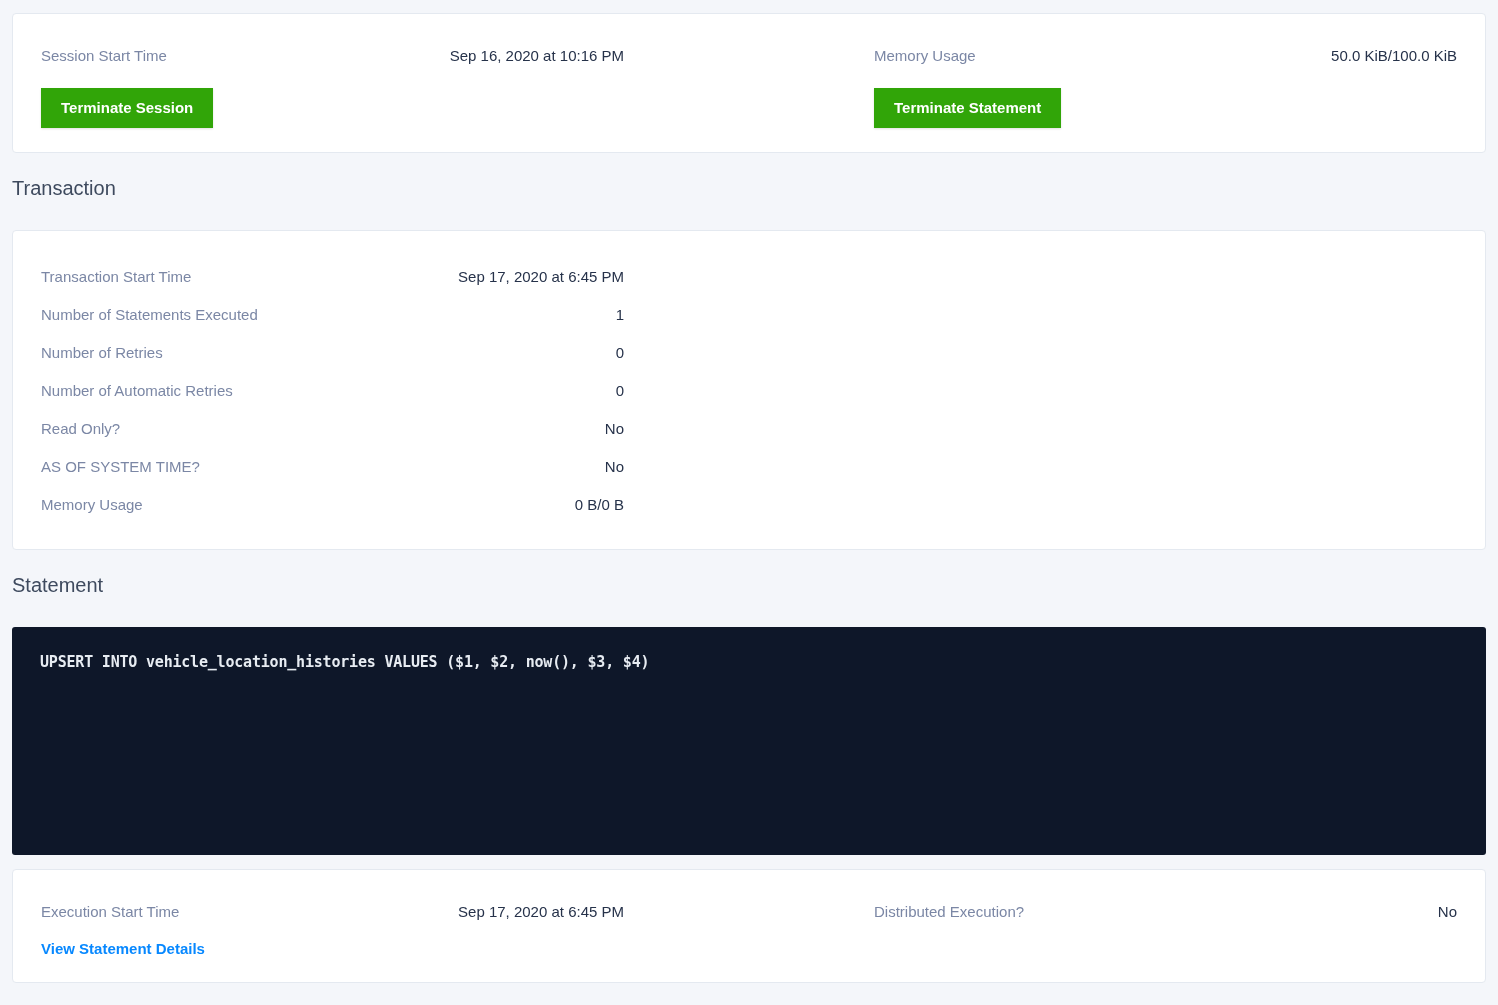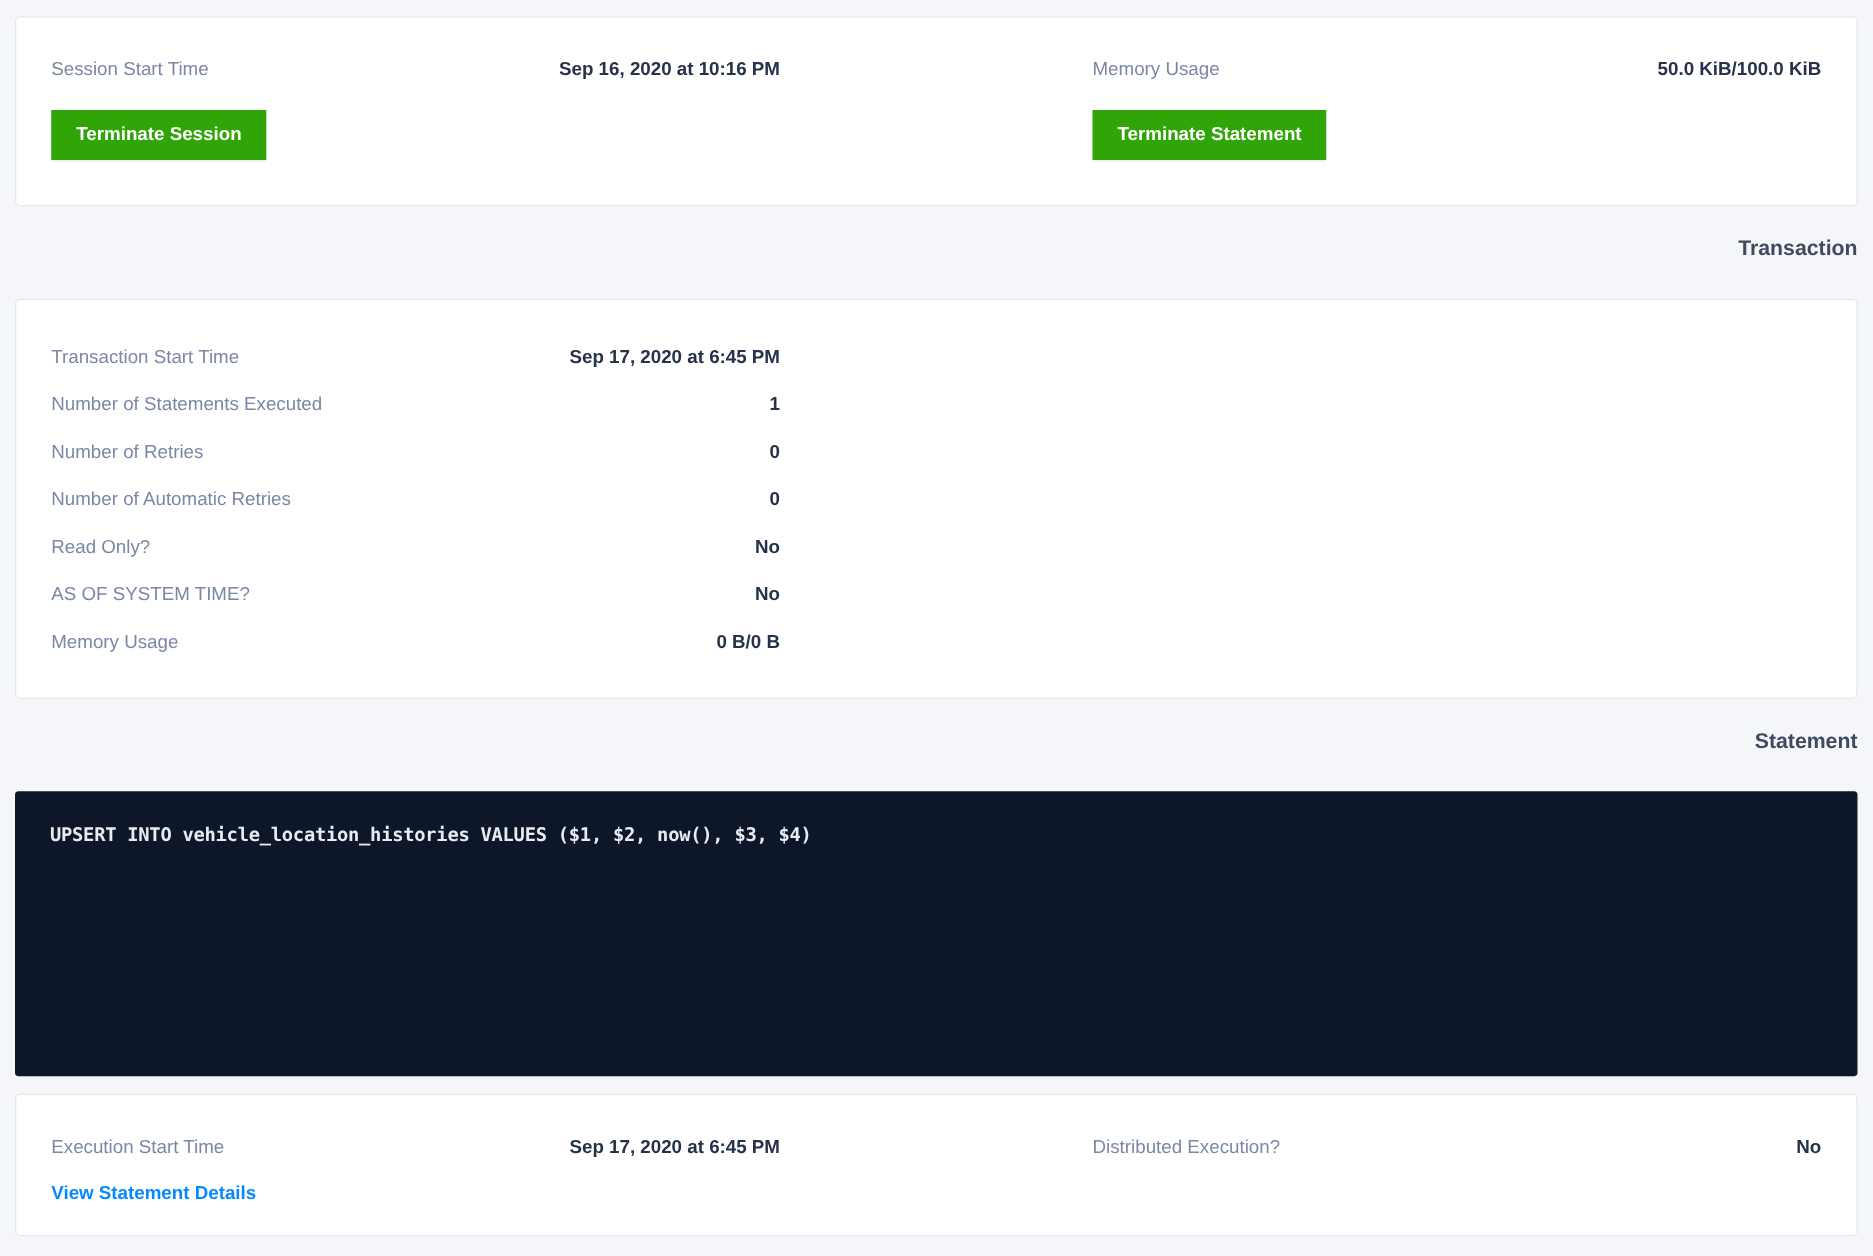--- a/index.html
+++ b/index.html
@@ -11,40 +11,40 @@
     font-family: "Liberation Sans", sans-serif;
     color: #26324a;
     overflow: hidden;
   }
   .page { padding: 13px 12px 0 12px; }
 
   .card {
     background: #ffffff;
     border: 1px solid #e4e9f0;
     border-radius: 4px;
-    padding: 22px 28px 36px 28px;
+    padding: 22px 28px 24px 28px;
     display: flex;
     justify-content: space-between;
   }
   .card-col { width: 583px; }
 
   .kv-row {
     height: 38px;
     display: flex;
     justify-content: space-between;
     align-items: center;
   }
   .kv-label {
     font-size: 15px;
     color: #7b87a5;
     white-space: nowrap;
   }
   .kv-value {
     font-size: 15px;
-    font-weight: bold;
+    font-weight: normal;
     color: #26324a;
     text-align: right;
     white-space: nowrap;
   }
   .kv-value.link {
     color: #0788ff;
     cursor: pointer;
     text-decoration: none;
   }
 
@@ -59,26 +59,25 @@
     color: #ffffff;
     font-family: "Liberation Sans", sans-serif;
     font-size: 15px;
     font-weight: bold;
     line-height: 40px;
     cursor: pointer;
     box-shadow: 0 1px 2px rgba(0,0,0,0.12);
   }
 
   .section-heading {
-    font-size: 17px;
-    font-weight: 700;
+    font-size: 20px;
+    font-weight: 400;
     color: #3e4a5e;
     margin: 24px 0 30px 0;
     padding-left: 0;
-    text-align: right;
   }
 
   .sql-box {
     background: #0e1729;
     border-radius: 3px;
     height: 228px;
     padding: 26px 28px;
     overflow: hidden;
   }
   .sql-box pre {

